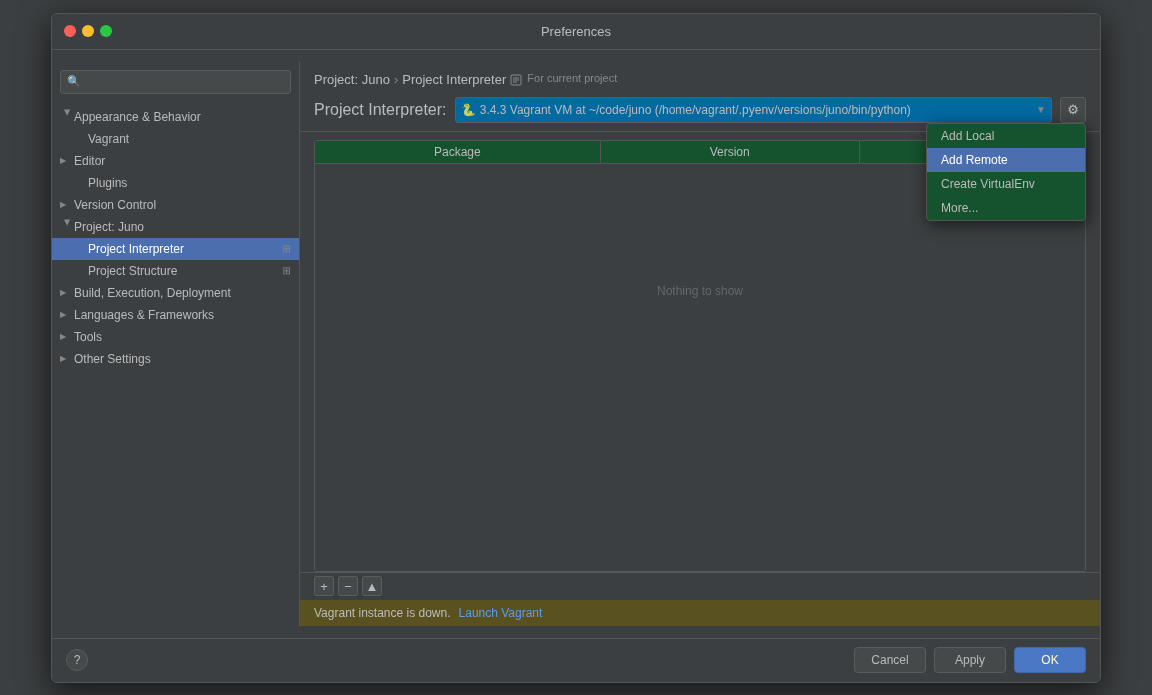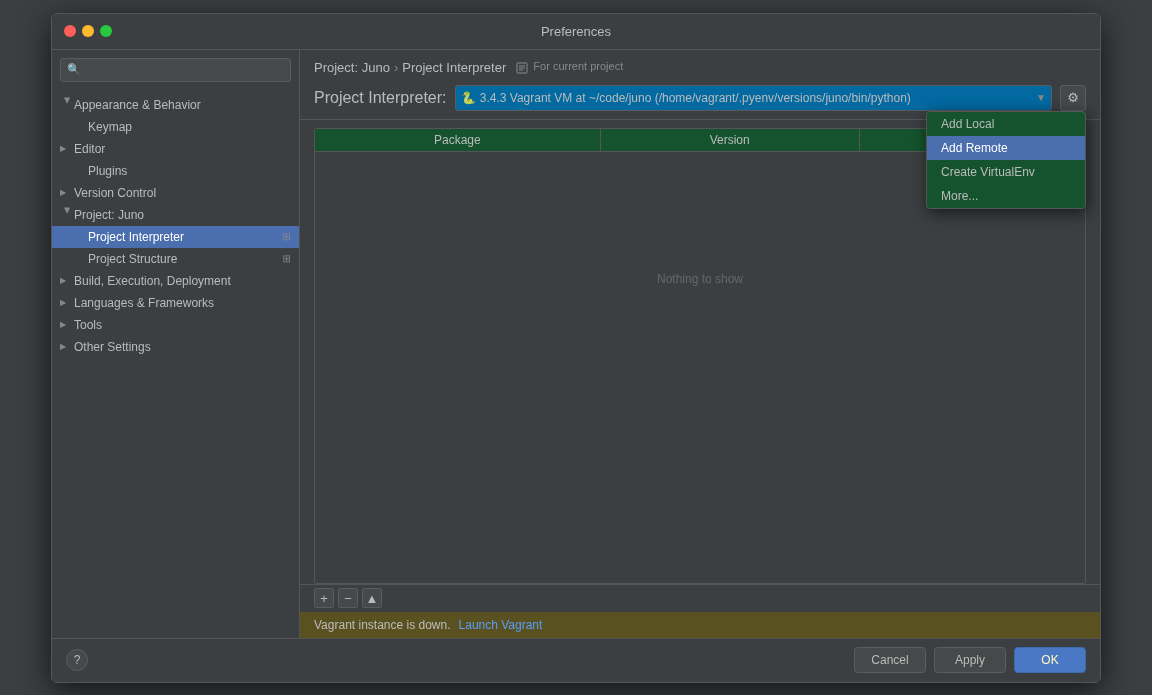--- a/index.html
+++ b/index.html
@@ -17,20 +17,21 @@
     .window {
       width: 1050px;
       height: 670px;
       background: #3c3f41;
       border: 1px solid #555;
       border-radius: 6px;
       display: flex;
       flex-direction: column;
       box-shadow: 0 8px 32px rgba(0,0,0,0.7);
       overflow: hidden;
+      gap: 12px;
     }
     .title-bar {
       background: #3c3f41;
       height: 36px;
       display: flex;
       align-items: center;
       justify-content: center;
       position: relative;
       border-bottom: 1px solid #555;
       flex-shrink: 0;
@@ -136,21 +137,21 @@
     .breadcrumb {
       font-size: 13px;
       color: #bbbbbb;
       display: flex;
       align-items: center;
       gap: 4px;
       margin-bottom: 10px;
     }
     .breadcrumb-sep { color: #888; }
     .breadcrumb-current { color: #bbbbbb; }
-    .breadcrumb-note { color: #888; font-size: 11px; margin-left: 6px; }
+    .breadcrumb-note { color: #888; font-size: 11px; }
     .interpreter-row {
       display: flex;
       align-items: center;
       gap: 8px;
     }
     .interpreter-label {
       font-size: 16px;
       color: #bbbbbb;
       white-space: nowrap;
     }
@@ -367,21 +368,21 @@
         <input class="search-input" type="text" placeholder="" style="">
       </div>
       <div class="sidebar-nav">
 
         <div class="nav-item">
           <span class="arrow expanded">▶</span>
           <span>Appearance &amp; Behavior</span>
         </div>
         <div class="nav-item nav-item-indent1">
           <span class="arrow">&nbsp;</span>
-          <span>Keymap</span>
+          <span>Vagrant</span>
         </div>
         <div class="nav-item">
           <span class="arrow">▶</span>
           <span>Editor</span>
         </div>
         <div class="nav-item nav-item-indent1">
           <span class="arrow">&nbsp;</span>
           <span>Plugins</span>
         </div>
         <div class="nav-item">

